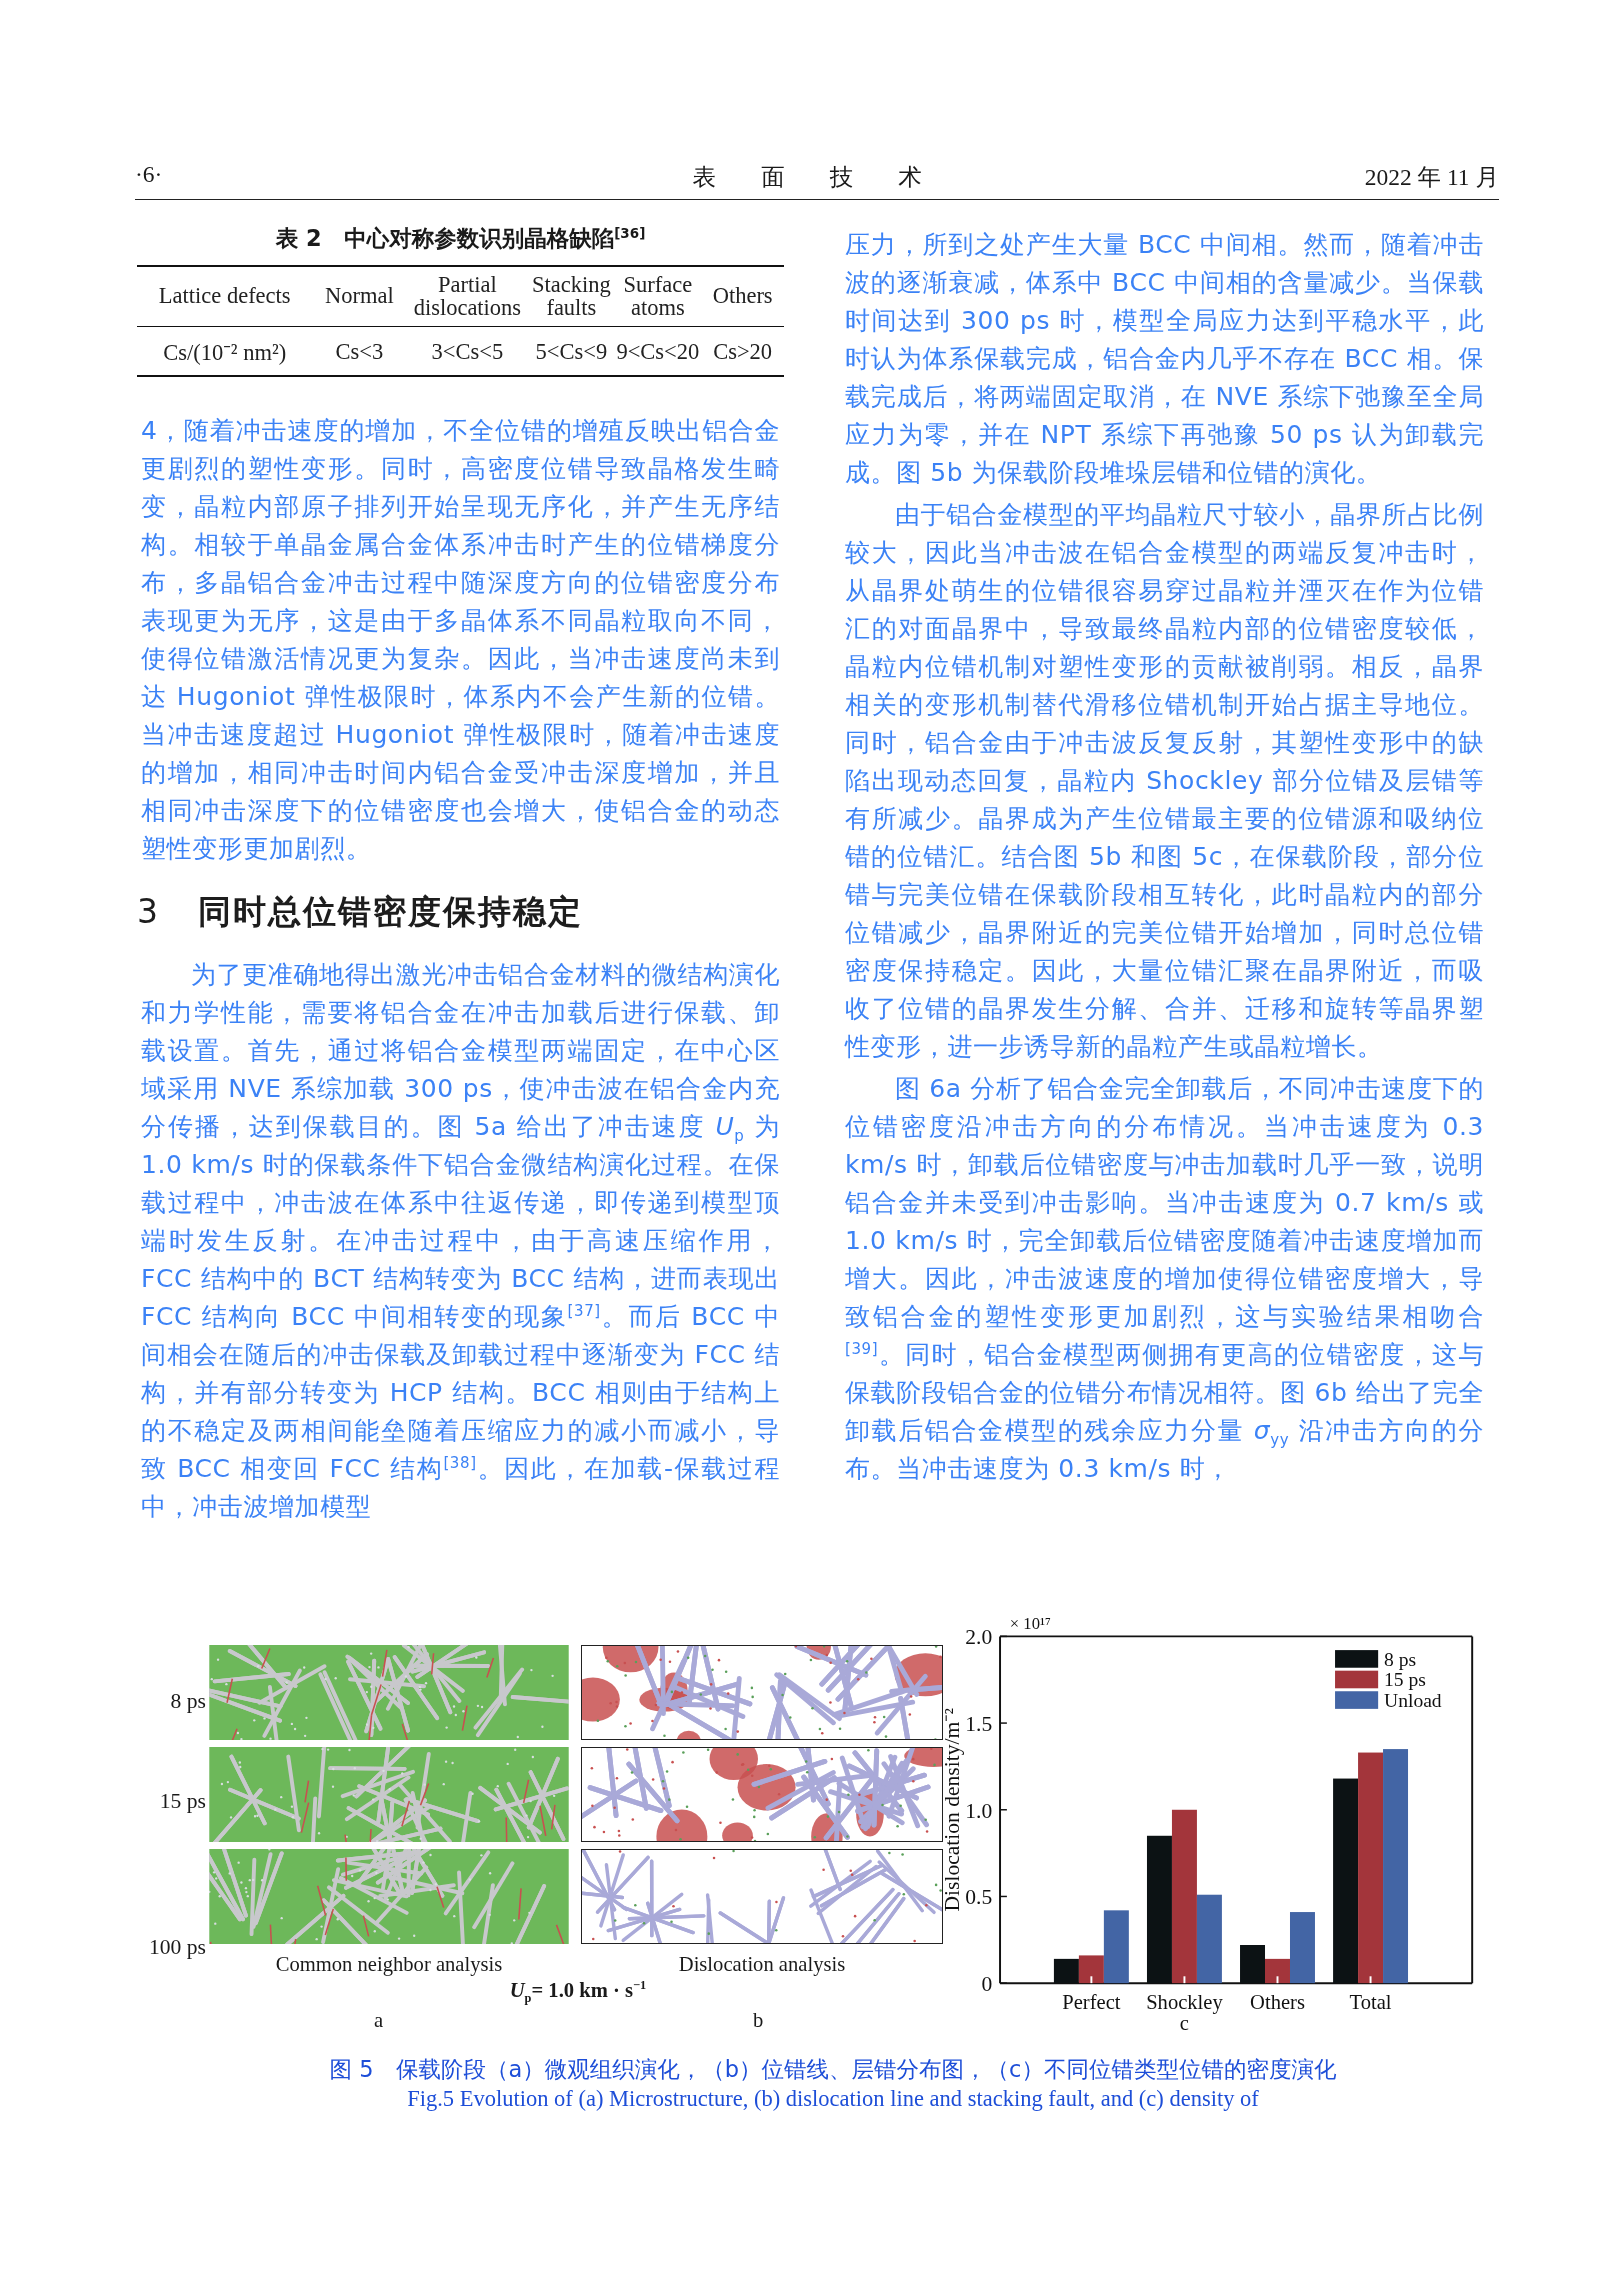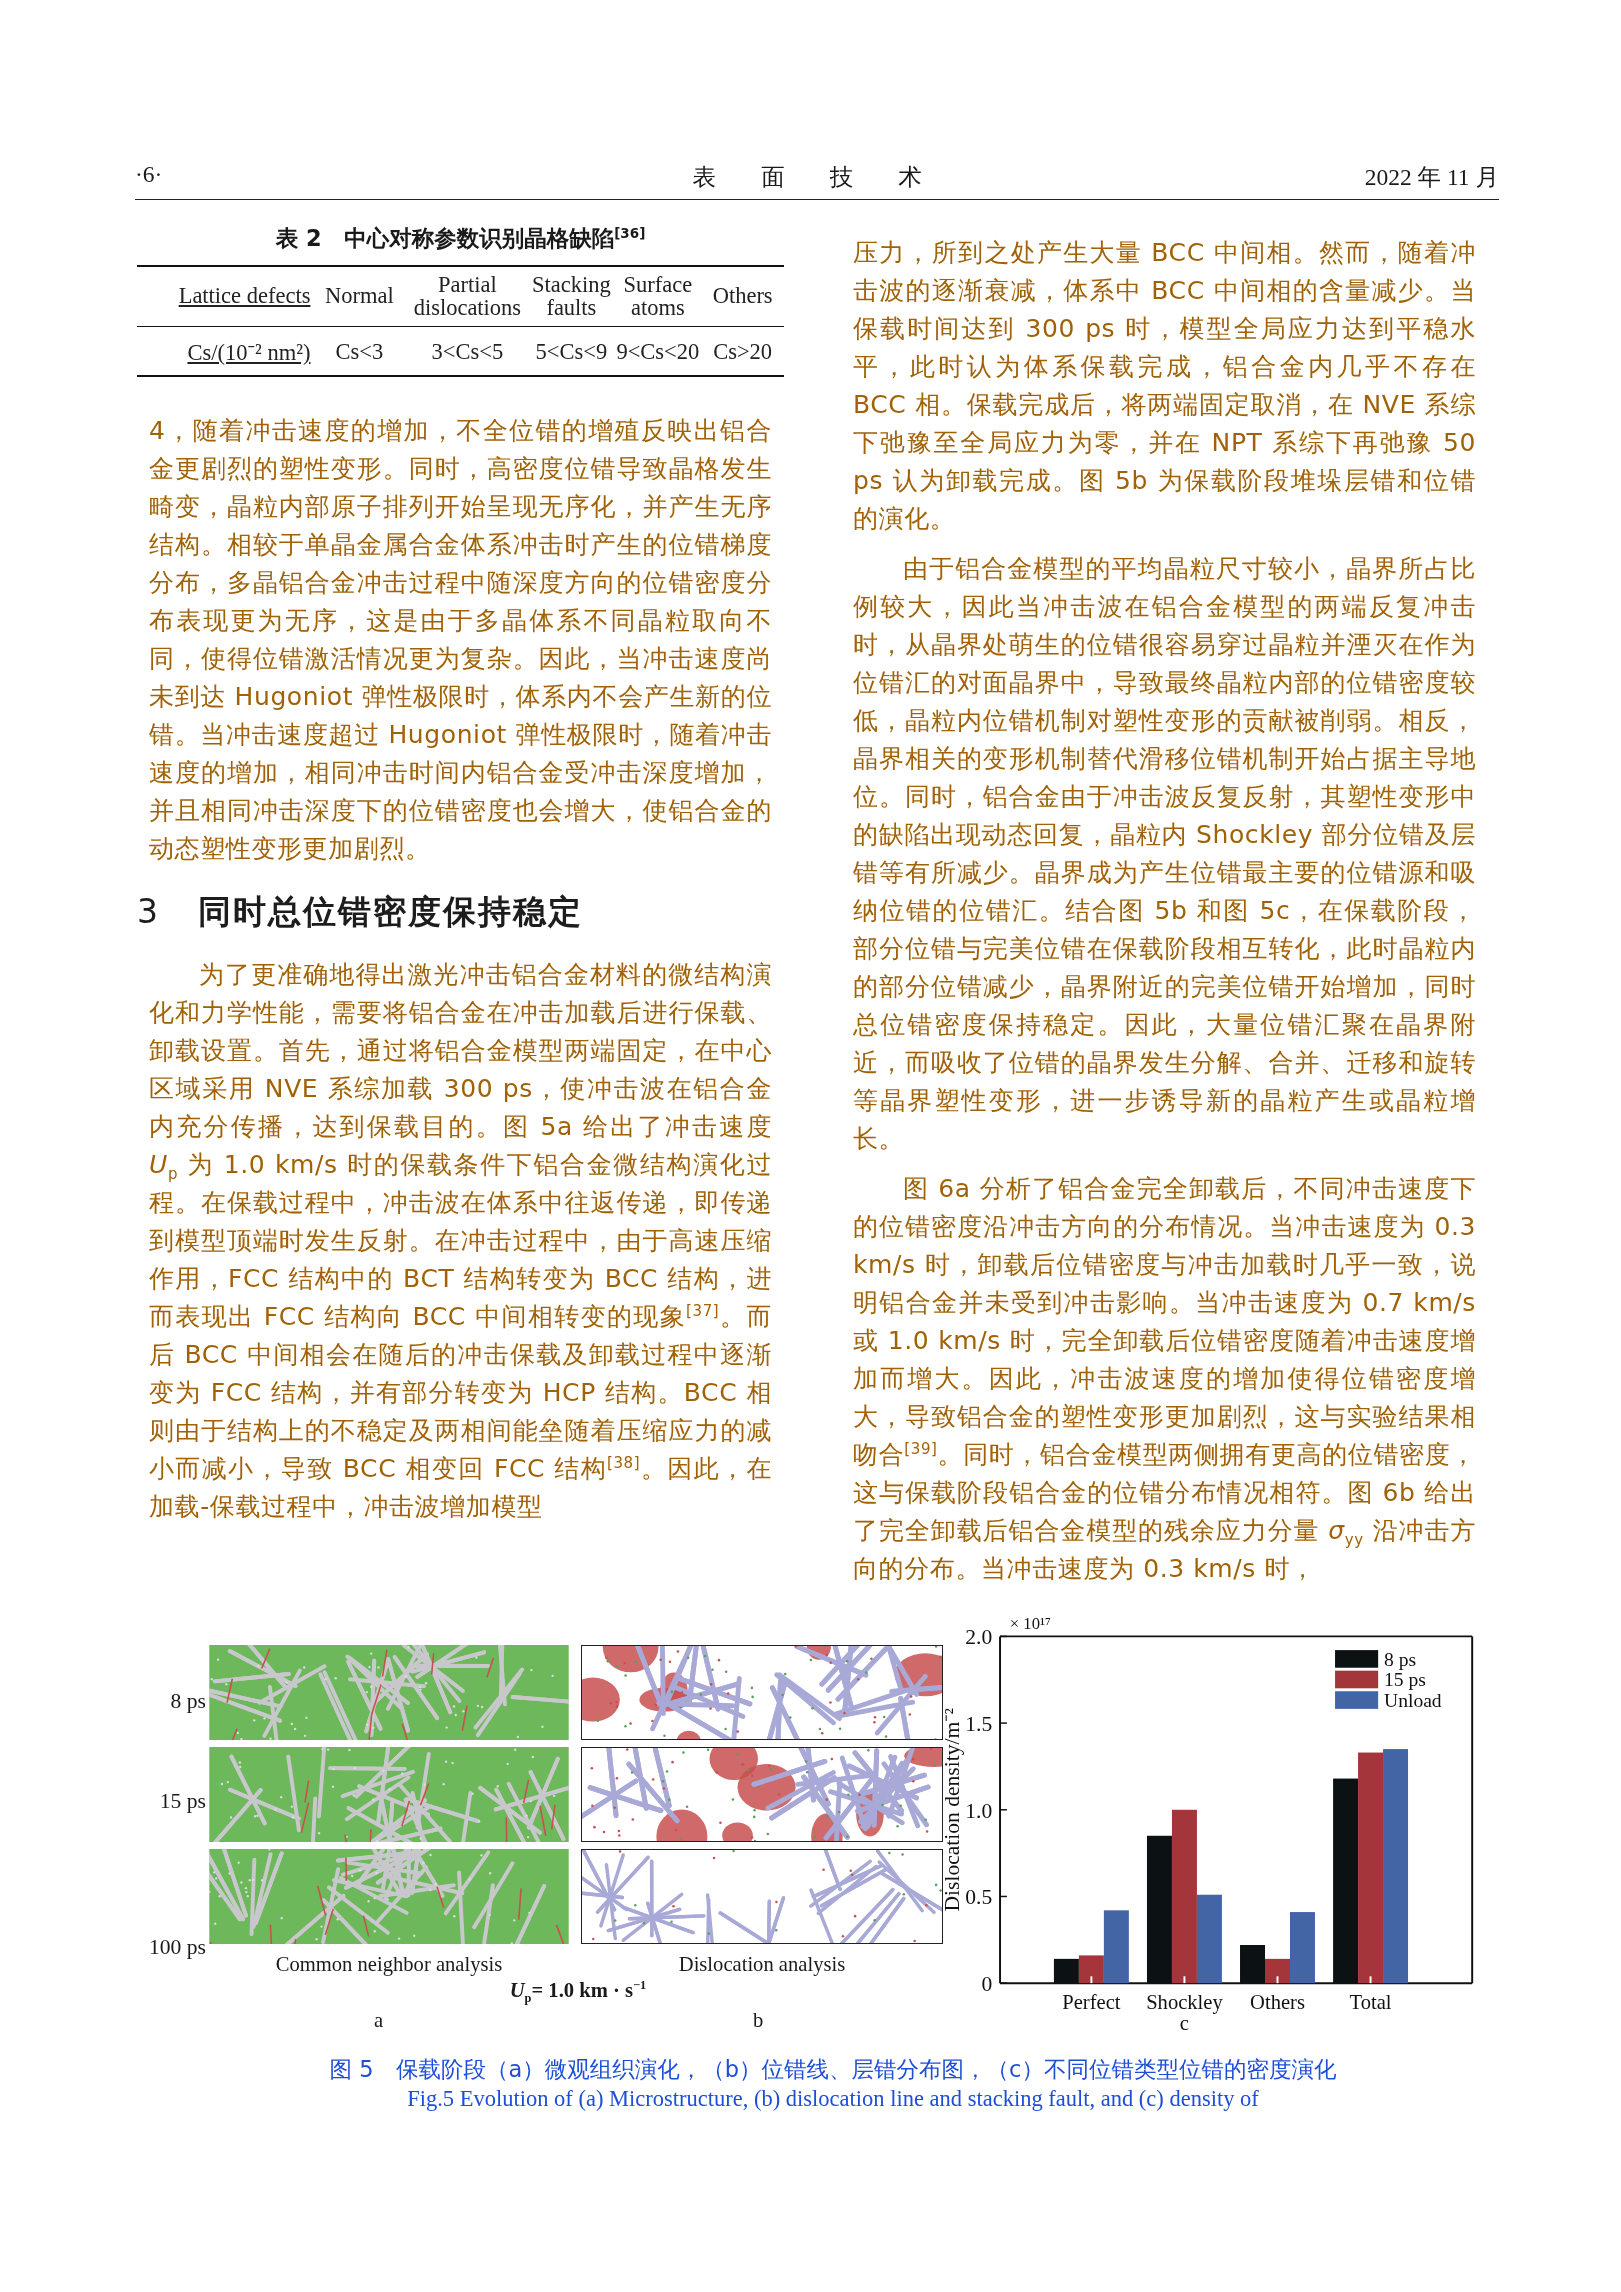--- a/index.html
+++ b/index.html
@@ -14,38 +14,38 @@
   .running-head .pg { position: absolute; left: 0; top: 3.9px; }
   .running-head .jt { position: absolute; left: 0; right: 0; text-align: center; top: 3.9px; letter-spacing: 19.6px; }
   .running-head .dt { position: absolute; right: 0; top: 3.9px; }
   .head-rule { position: absolute; left: 135px; top: 199px; width: 1364px; height: 0; border-top: 1.5px solid #222; }
 
   .col { position: absolute; width: 647px; }
   .col-left { left: 137px; }
   .col-right { left: 841px; }
 
   p.body {
-    margin: 12px; font-size: 25px; line-height: 38px; text-align: justify;
-    font-family: "DejaVu Sans", sans-serif; letter-spacing: 0.6px; color: #a16207;
+    margin: 4px; font-size: 25px; line-height: 38px; text-align: justify;
+    font-family: "DejaVu Sans", sans-serif; letter-spacing: 0.6px; color: #3b82f6;
   }
   p.indent { text-indent: 2em; }
   sup { font-size: 60%; line-height: 0; }
   sub { font-size: 60%; line-height: 0; }
 
   .tab-caption { text-align: center; font-size: 22.5px; line-height: 30px; }
   .tab-caption .cn { font-family: "DejaVu Sans", sans-serif; font-weight: bold; }
   .tab-caption .en { font-family: "Liberation Serif", serif; font-weight: bold; font-size: 23.5px; }
   table.defects {
     width: 647px; border-collapse: collapse; margin-top: 11.8px;
     font-family: "Liberation Serif", serif; font-size: 22.5px; color: #222;
     border-top: 2.5px solid #111; border-bottom: 2.5px solid #111;
   }
   table.defects th { font-weight: normal; line-height: 23.5px; padding: 5.9px 2px; border-bottom: 1.6px solid #111; }
   table.defects td { text-align: center; padding: 9.8px 2px 7.8px; }
-  table.defects .first { text-align: right; text-decoration: underline; }
+  table.defects .first { text-align: center; }
 
   h2.section {
     margin: 0; font-family: "DejaVu Sans", sans-serif; font-size: 33px; font-weight: bold;
     letter-spacing: 2px; color: #1d1d1d;
   }
   h2.section .num { display: inline-block; width: 61px; font-weight: normal; }
 
   .figure { position: absolute; left: 147px; top: 1607px; width: 1372px; height: 431px; }
   .row-label { position: absolute; font-family: "Liberation Serif", serif; font-size: 21.6px; text-align: right; width: 59px; }
   .panel { position: absolute; overflow: hidden; }

